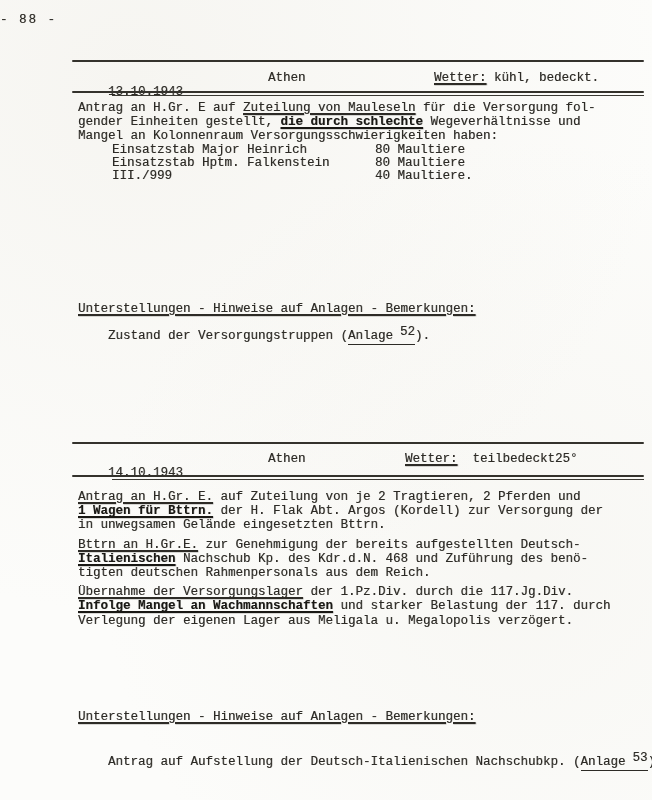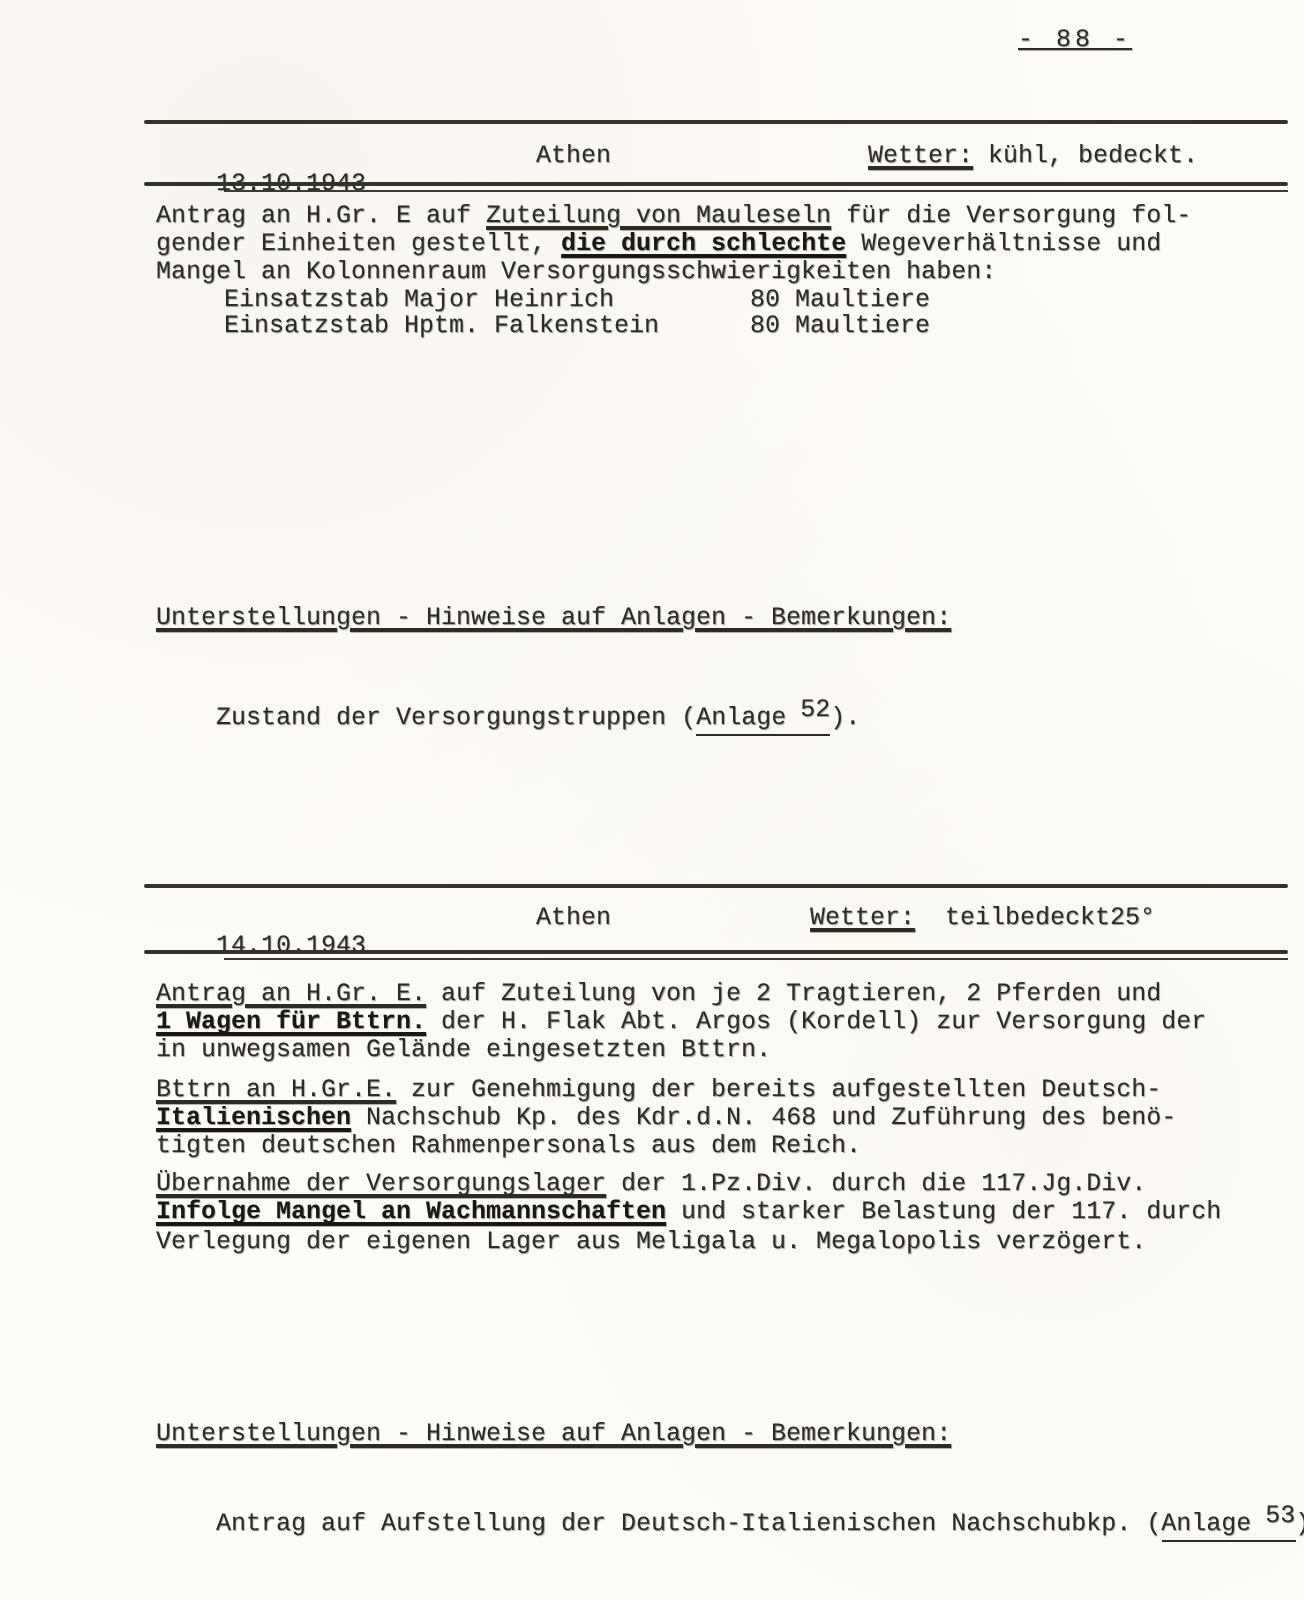--- a/index.html
+++ b/index.html
@@ -7,21 +7,21 @@
        background:#f6f5f1;}
   .page{position:relative;width:652px;height:800px;
         background:
           radial-gradient(circle at 20% 10%, rgba(235,232,224,.35), rgba(0,0,0,0) 60%),
           radial-gradient(circle at 80% 70%, rgba(238,236,229,.3), rgba(0,0,0,0) 55%),
           #fcfcfa;
         font-family:"Liberation Mono","DejaVu Sans Mono",monospace;
         font-size:12.5px;color:#2d2b26;
         text-shadow:0.4px 0.4px 0.4px rgba(45,43,38,0.45);}
   .abs{position:absolute;}
-  .pagenum{top:13px;left:0;width:566px;text-align:right;letter-spacing:2px;text-decoration:underline;}
+  .pagenum{top:13px;left:0;width:566px;text-align:left;letter-spacing:2px;}
   .rule{left:72px;width:572px;height:2px;background:#34322c;border-radius:1px;}
   .rule.double::after{content:"";position:absolute;left:40px;right:0;top:4px;height:1px;
         background:#3b3933;}
   .daterow{left:78px;width:566px;height:16px;white-space:pre;}
   .daterow .loc{position:absolute;left:190px;top:0;}
   .daterow .weather{position:absolute;top:0;white-space:pre;}
   .w1 .weather{left:356px;}
   .w2 .weather{left:327px;}
   .u{text-decoration:underline;text-underline-offset:2px;text-decoration-thickness:1.5px;}
   .bu{font-weight:bold;color:#191814;text-decoration:underline;
@@ -57,25 +57,26 @@
 
   <div class="abs body e1" style="top:101px">
     <p class="para">
       <span class="ln"><span>Antrag an H.Gr. E auf </span><span class="u">Zuteilung von Mauleseln</span><span> für die Versorgung fol-</span></span>
       <span class="ln"><span>gender Einheiten gestellt, </span><span class="bu">die durch schlechte</span><span> Wegeverhältnisse und</span></span>
       <span class="ln"><span>Mangel an Kolonnenraum Versorgungsschwierigkeiten haben:</span></span>
     </p>
     <div class="mules">
       <div class="row"><span class="unit">Einsatzstab Major Heinrich</span><span>80 Maultiere</span></div>
       <div class="row"><span class="unit">Einsatzstab Hptm. Falkenstein</span><span>80 Maultiere</span></div>
+      <div class="row"><span class="unit">III./999</span><span>40 Maultiere.</span></div>
     </div>
   </div>
 
   <div class="abs annexh u" style="top:302px">Unterstellungen - Hinweise auf Anlagen - Bemerkungen:</div>
-  <div class="abs annexl" style="top:338px">
+  <div class="abs annexl" style="top:315px">
     <span>Zustand der Versorgungstruppen (</span><span class="aref"><span>Anlage</span><span class="anum">52</span></span><span>).</span>
   </div>
 
   <div class="abs rule" style="top:442px"></div>
   <div class="abs daterow w2" style="top:452px">
     <span class="date">14.10.1943</span>
     <span class="loc">Athen</span>
     <span class="weather"><span class="u">Wetter:</span><span>  </span><span>teilbedeckt</span><span class="temp">25°</span></span>
   </div>
   <div class="abs rule double" style="top:475px"></div>

